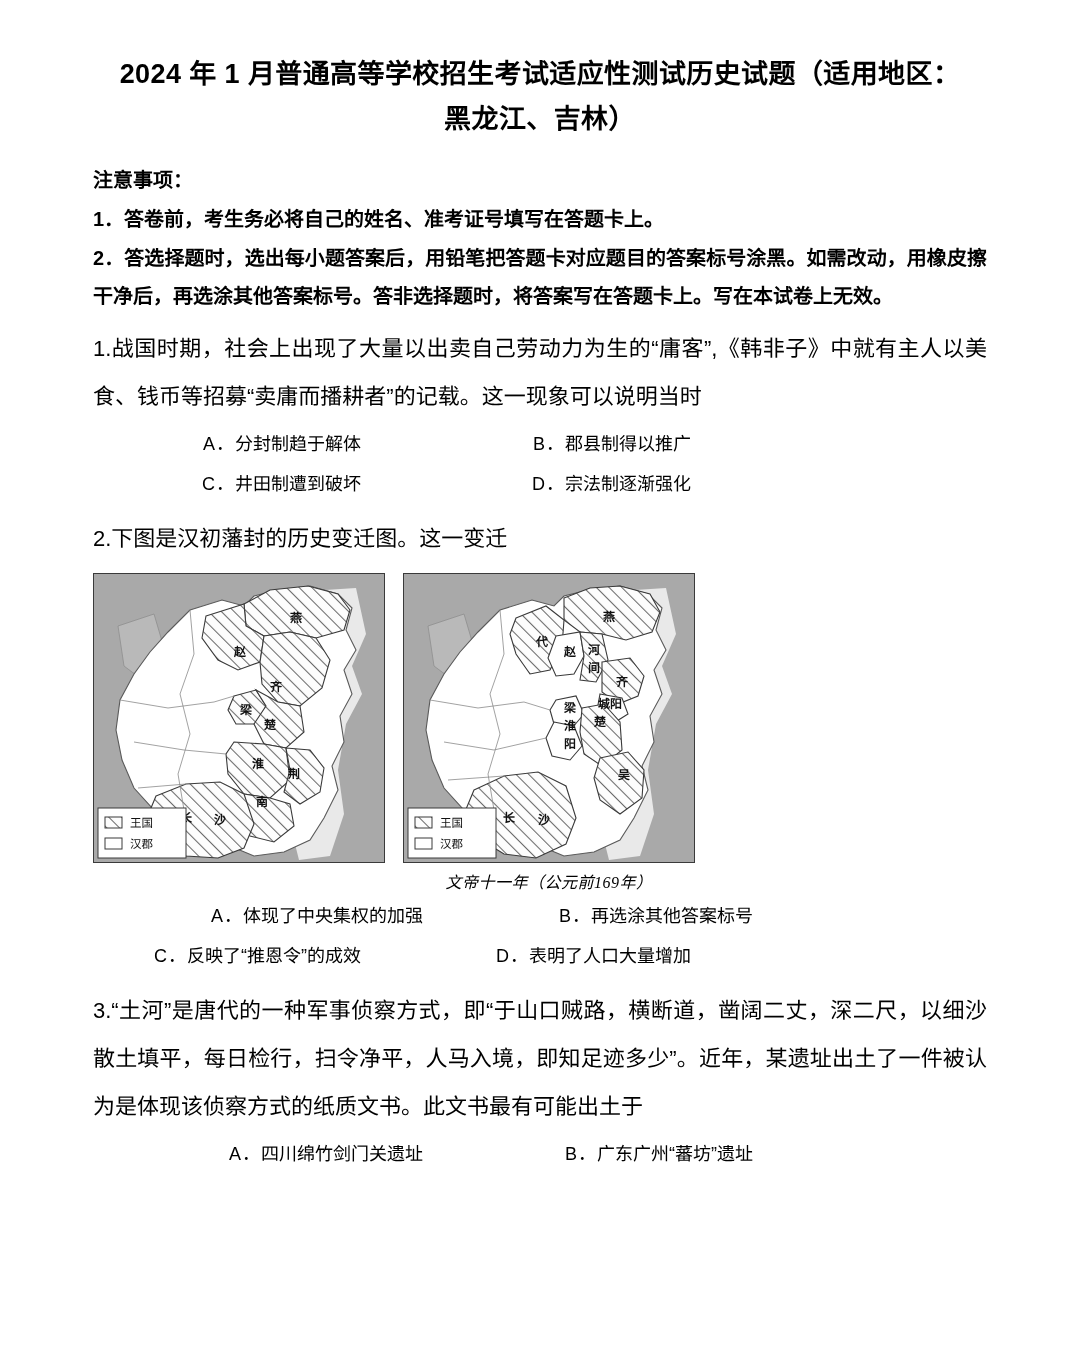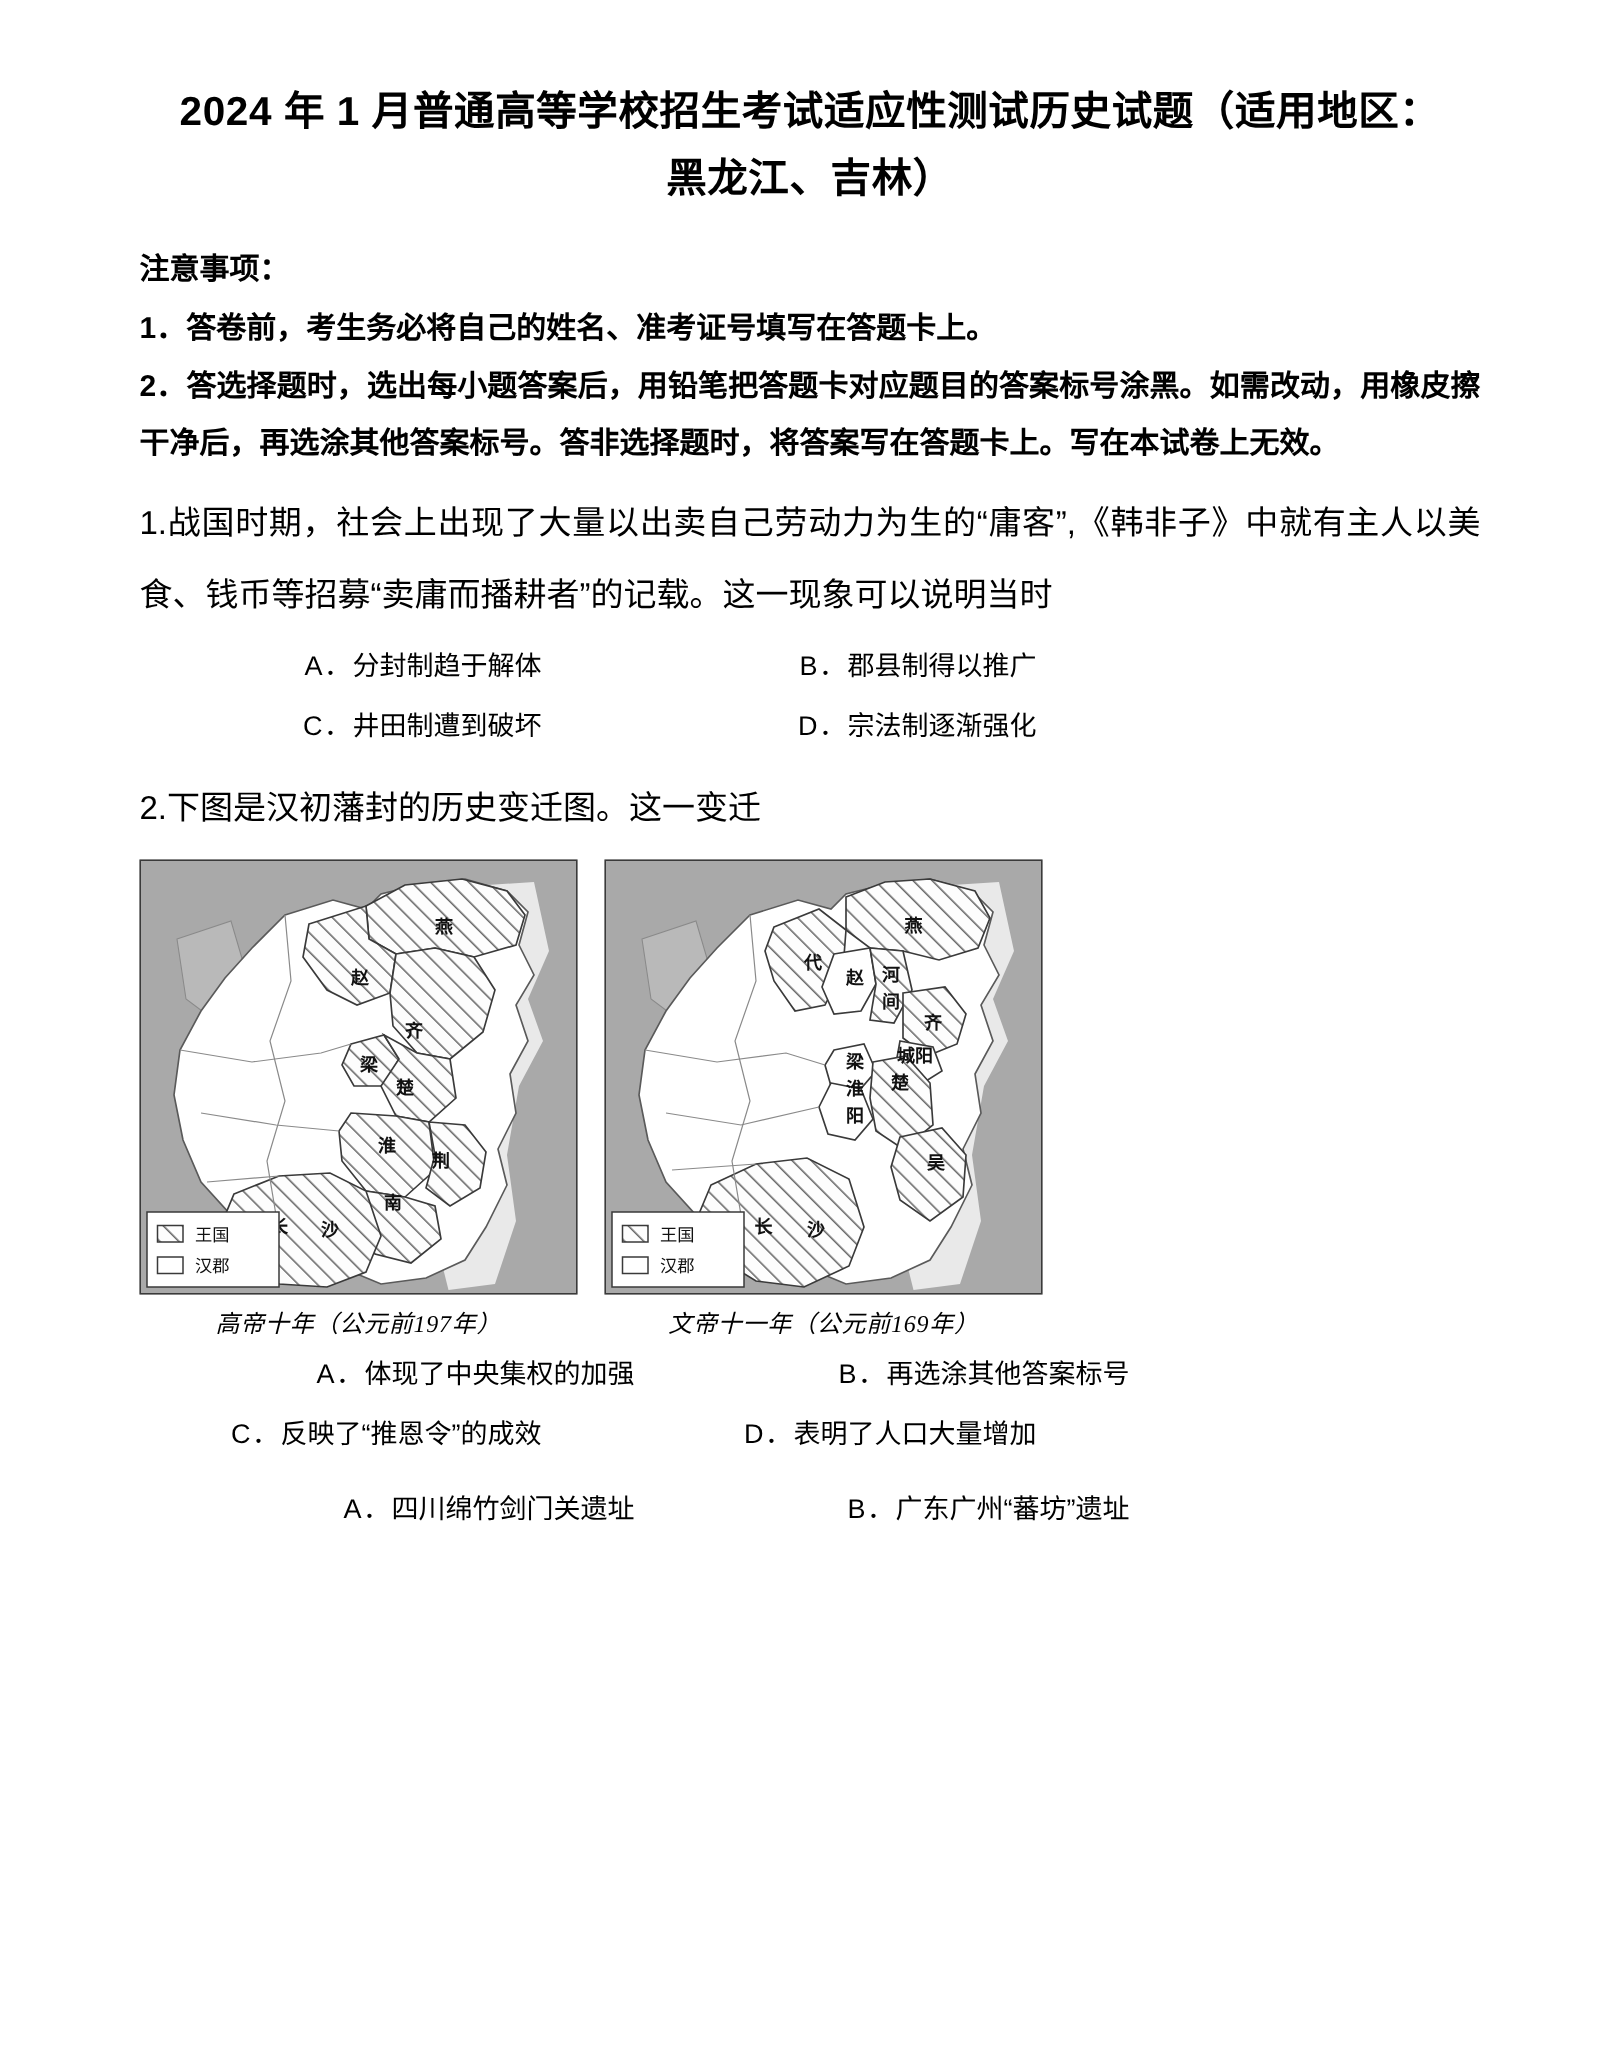--- a/index.html
+++ b/index.html
@@ -224,21 +224,20 @@
               <g>
                 <rect x="4" y="234" width="88" height="50" fill="#ffffff" stroke="#3a3a3a" stroke-width="1"></rect>
                 <rect x="11" y="243" width="17" height="11" fill="url(#hatchL)" stroke="#3a3a3a" stroke-width="1"></rect>
                 <text class="legend-text" x="36" y="253">王国</text>
                 <rect x="11" y="264" width="17" height="11" fill="#ffffff" stroke="#3a3a3a" stroke-width="1"></rect>
                 <text class="legend-text" x="36" y="274">汉郡</text>
               </g>
             </g>
           </svg>
         </div>
-        <figcaption class="fig-caption">高帝十年（公元前197年）</figcaption>
       </figure>
 
       <figure class="figure" style="margin:0;">
         <div class="map-frame">
           <svg width="290" height="288" viewBox="0 0 290 288">
             <defs>
               <pattern id="hatchR" width="9" height="9" patternTransform="rotate(-45)" patternUnits="userSpaceOnUse">
                 <rect width="9" height="9" fill="#fdfdfd"></rect>
                 <line x1="0" y1="0" x2="0" y2="9" stroke="#6a6a6a" stroke-width="2.1"></line>
               </pattern>
@@ -306,20 +305,21 @@
       <div class="opt-row">
         <span class="opt opt-wide-a"><span class="opt-label">A．</span><span>体现了中央集权的加强</span></span><span class="opt opt-b"><span class="opt-label">B．</span><span>再选涂其他答案标号</span></span>
       </div>
       <div class="opt-row">
         <span class="opt opt-c"><span class="opt-label">C．</span><span>反映了“推恩令”的成效</span></span><span class="opt opt-d"><span class="opt-label">D．</span><span>表明了人口大量增加</span></span>
       </div>
     </div>
   </div>
 
   <div class="question">
+    <p class="q-stem">3.“土河”是唐代的一种军事侦察方式，即“于山口贼路，横断道，凿阔二丈，深二尺，以细沙散土填平，每日检行，扫令净平，人马入境，即知足迹多少”。近年，某遗址出土了一件被认为是体现该侦察方式的纸质文书。此文书最有可能出土于</p>
     <div class="q-options">
       <div class="opt-row">
         <span class="opt opt-wide-a"><span class="opt-label">A．</span><span>四川绵竹剑门关遗址</span></span><span class="opt opt-b"><span class="opt-label">B．</span><span>广东广州“蕃坊”遗址</span></span>
       </div>
     </div>
   </div>
 
 </div>
 
 </body></html>

